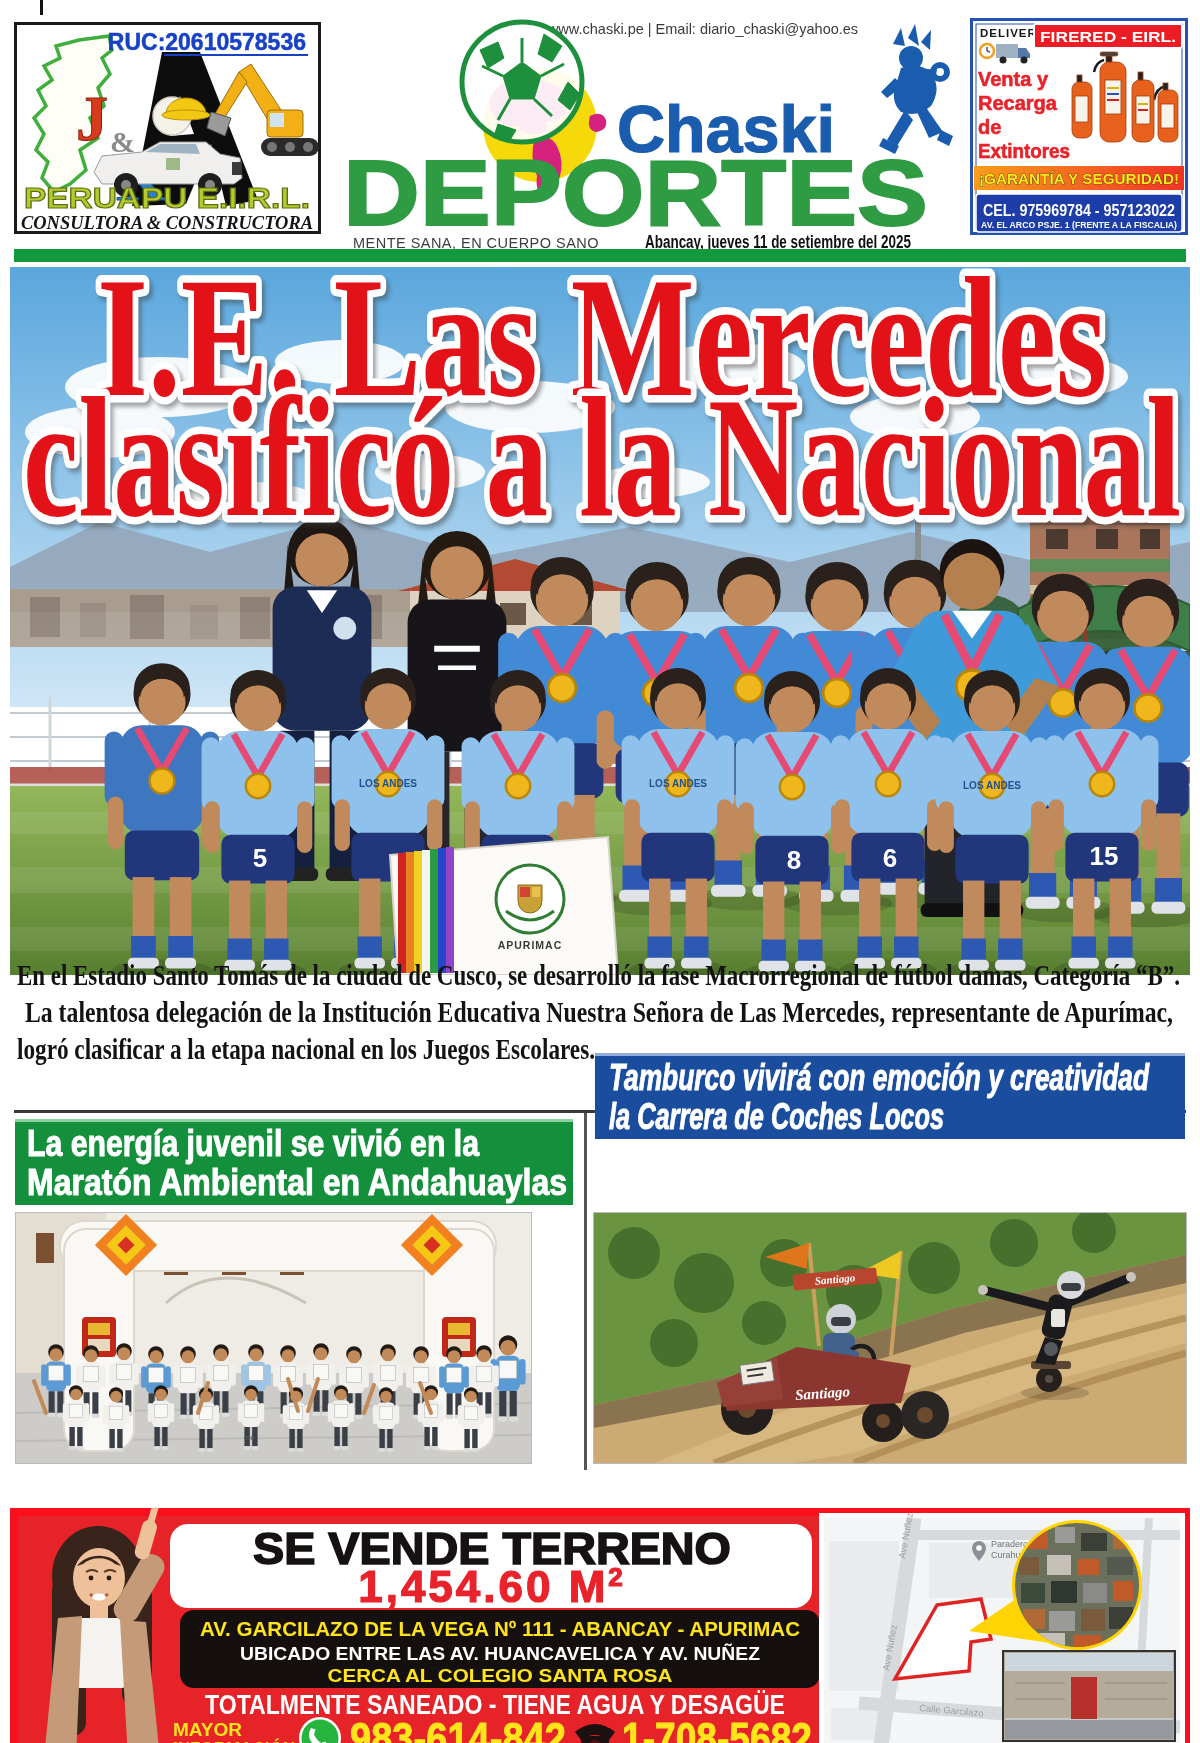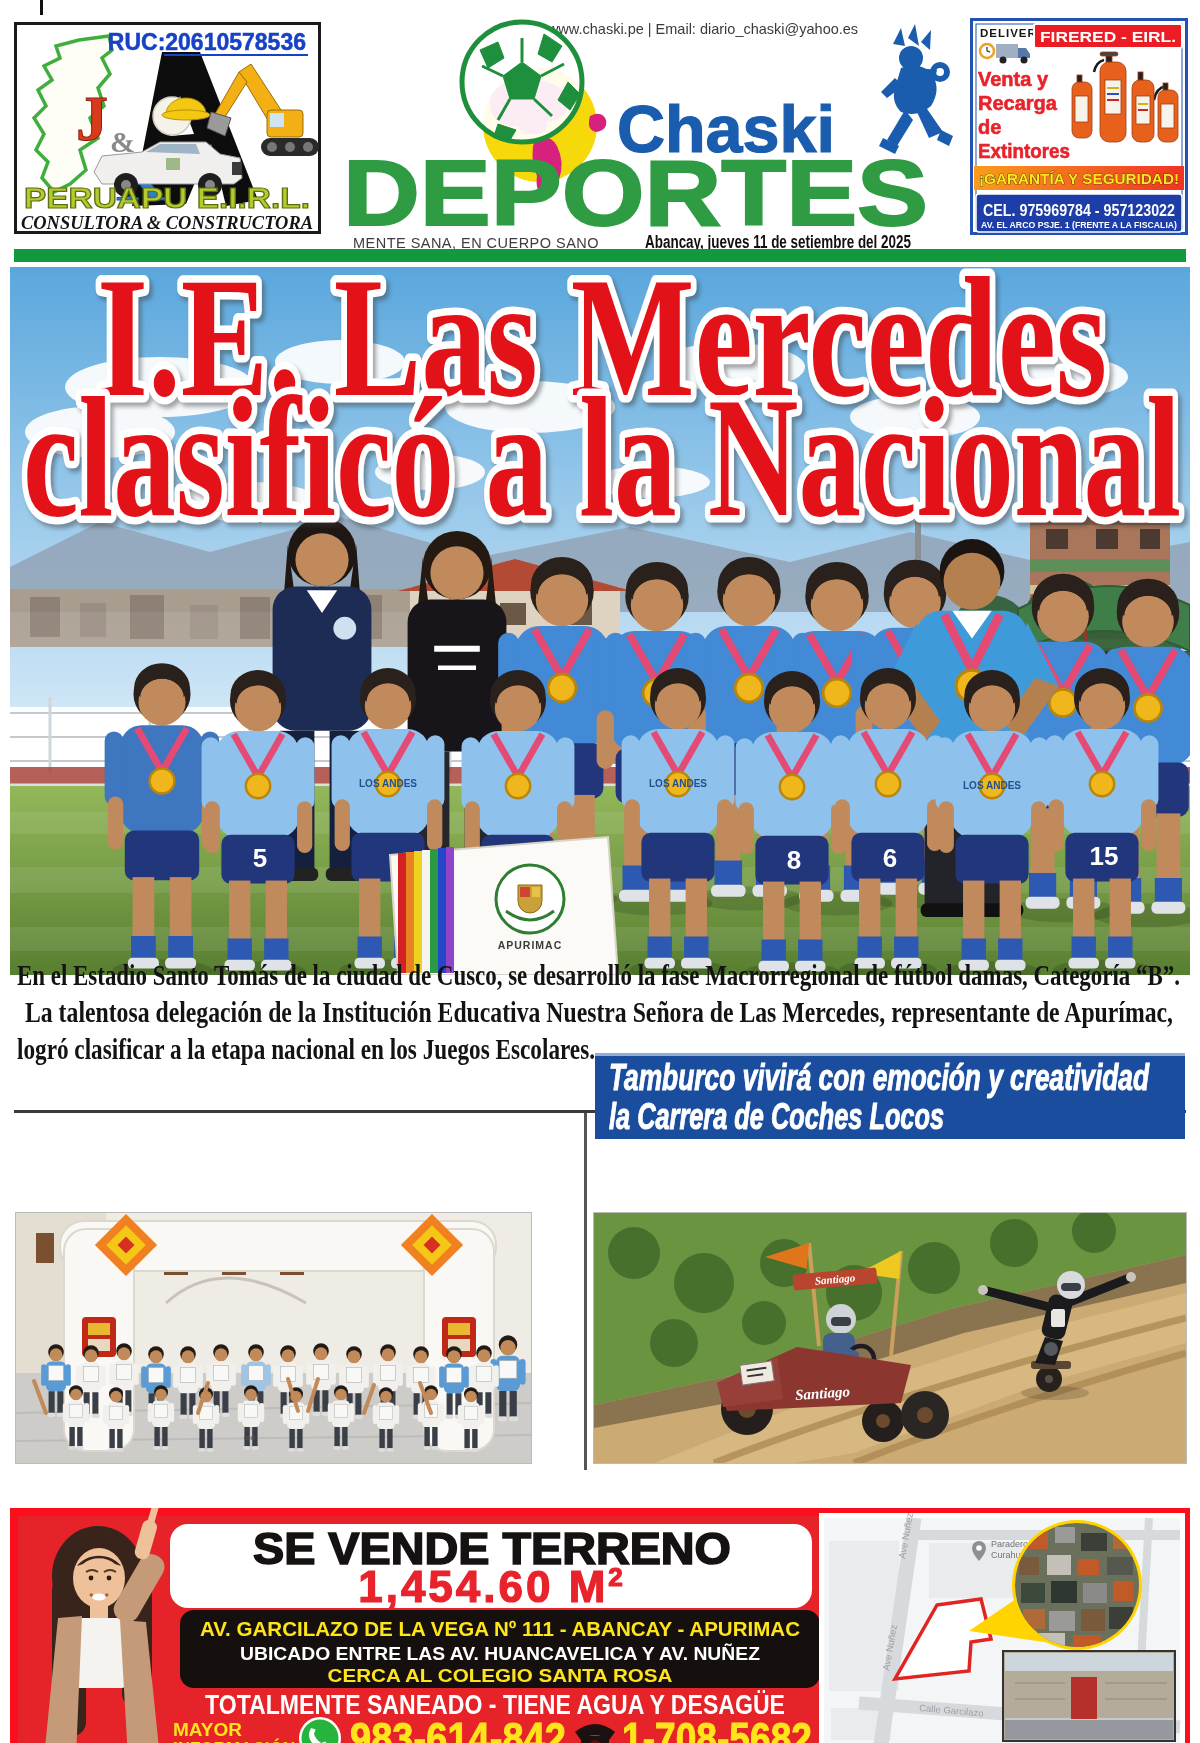--- a/index.html
+++ b/index.html
@@ -422,20 +422,30 @@
         <text x="2" y="29" textLength="1163" lengthAdjust="spacingAndGlyphs">En el Estadio Santo Tomás de la ciudad de Cusco, se desarrolló la fase Macrorregional de fútbol damas, Categoría “B”.</text>
         <text x="10" y="66" textLength="1148" lengthAdjust="spacingAndGlyphs">La talentosa delegación de la Institución Educativa Nuestra Señora de Las Mercedes, representante de Apurímac,</text>
         <text x="2" y="103" textLength="578" lengthAdjust="spacingAndGlyphs">logró clasificar a la etapa nacional en los Juegos Escolares.</text>
       </g>
     </svg>
   </div>
 
   <div class="abs h-divider"></div>
   <div class="abs v-divider"></div>
 
+  <div class="abs hdr-left">
+    <svg viewBox="0 0 558 86" width="558" height="86">
+      <rect x="0" y="0" width="558" height="86" fill="#148f3b"></rect>
+      <rect x="0" y="0" width="558" height="3" fill="#bfeccb" opacity=".7"></rect>
+      <g font-weight="bold" fill="#ffffff" stroke="#ffffff" stroke-width="1">
+        <text x="12" y="37" font-size="37" textLength="452" lengthAdjust="spacingAndGlyphs">La energía juvenil se vivió en la</text>
+        <text x="12" y="76" font-size="37" textLength="540" lengthAdjust="spacingAndGlyphs">Maratón Ambiental en Andahuaylas</text>
+      </g>
+    </svg>
+  </div>
 
   <div class="abs hdr-right">
     <svg viewBox="0 0 590 86" width="590" height="86">
       <rect x="0" y="0" width="590" height="86" fill="#1b4d9f"></rect>
       <rect x="0" y="0" width="590" height="3" fill="#c5d6f2" opacity=".7"></rect>
       <g font-weight="bold" fill="#ffffff" stroke="#ffffff" stroke-width="1">
         <text x="14" y="37" font-size="36" textLength="540" lengthAdjust="spacingAndGlyphs">Tamburco vivirá con emoción y creatividad</text>
         <text x="14" y="76" font-size="36" textLength="335" lengthAdjust="spacingAndGlyphs">la Carrera de Coches Locos</text>
       </g>
     </svg>

